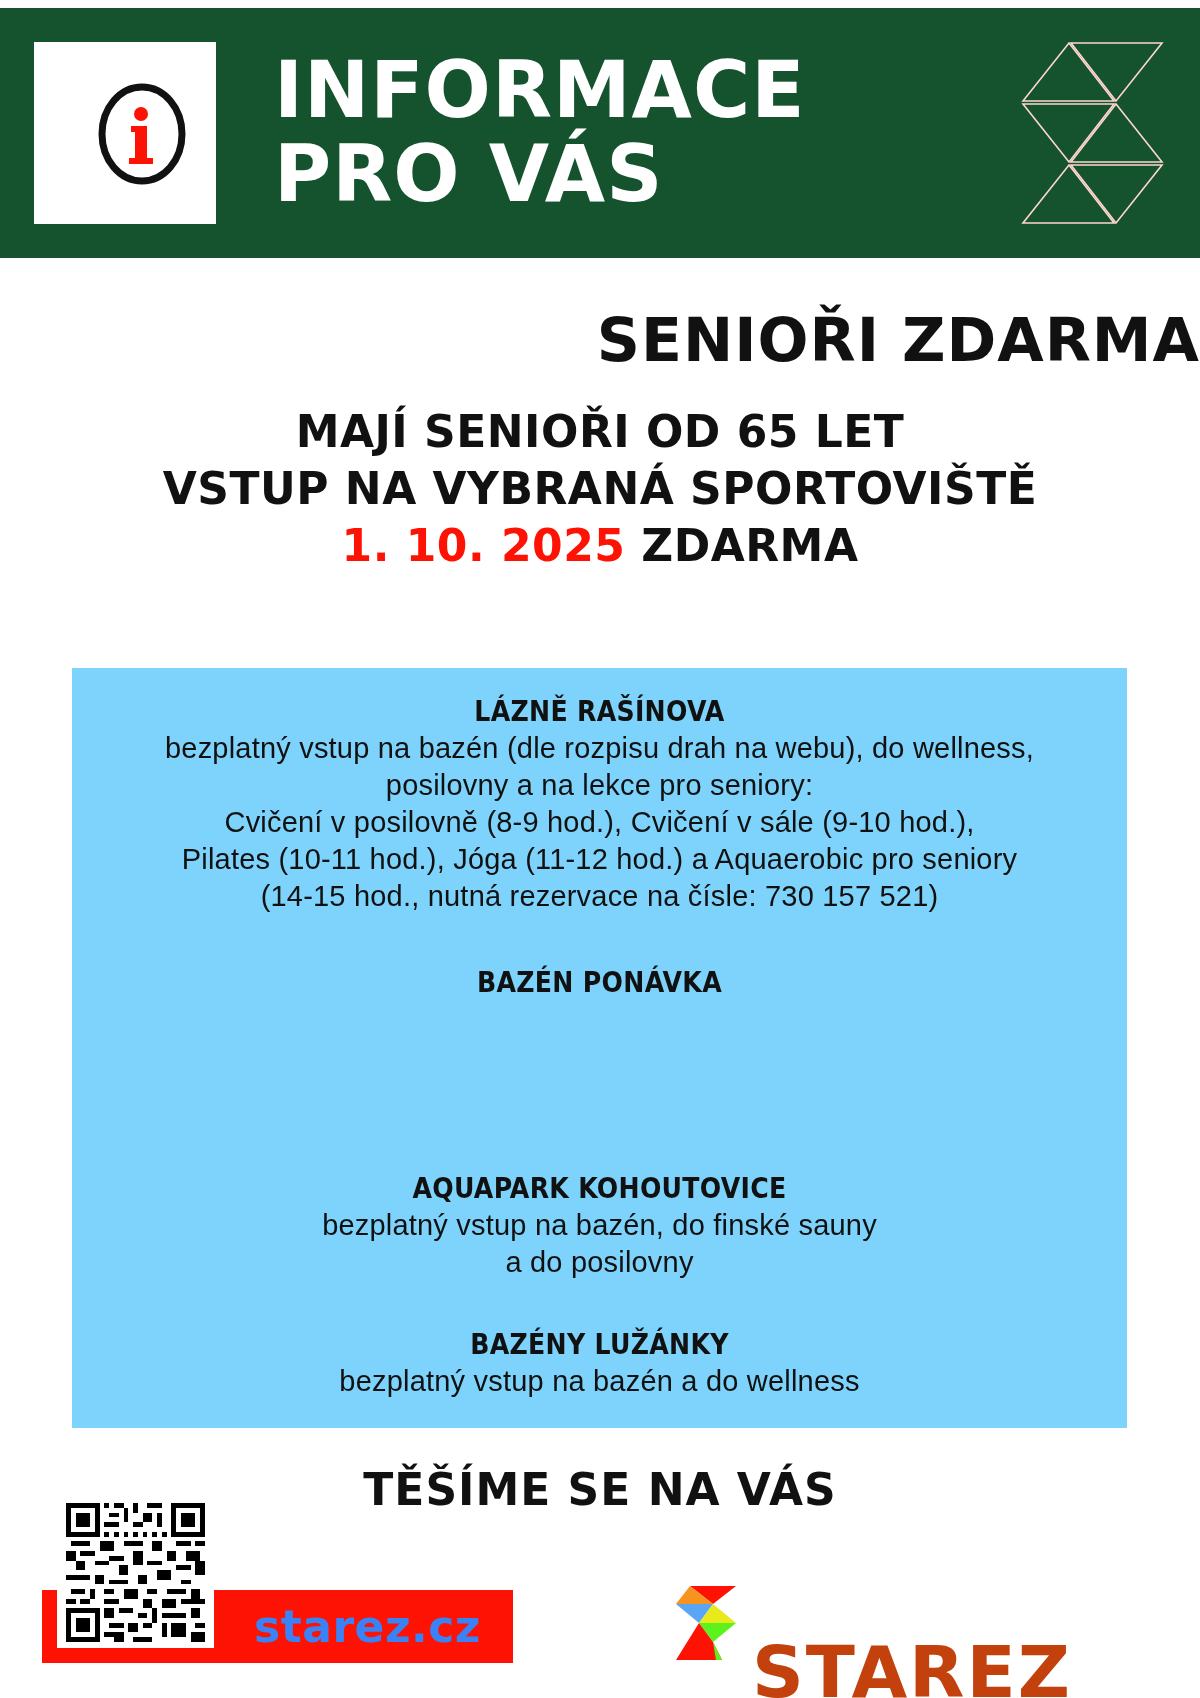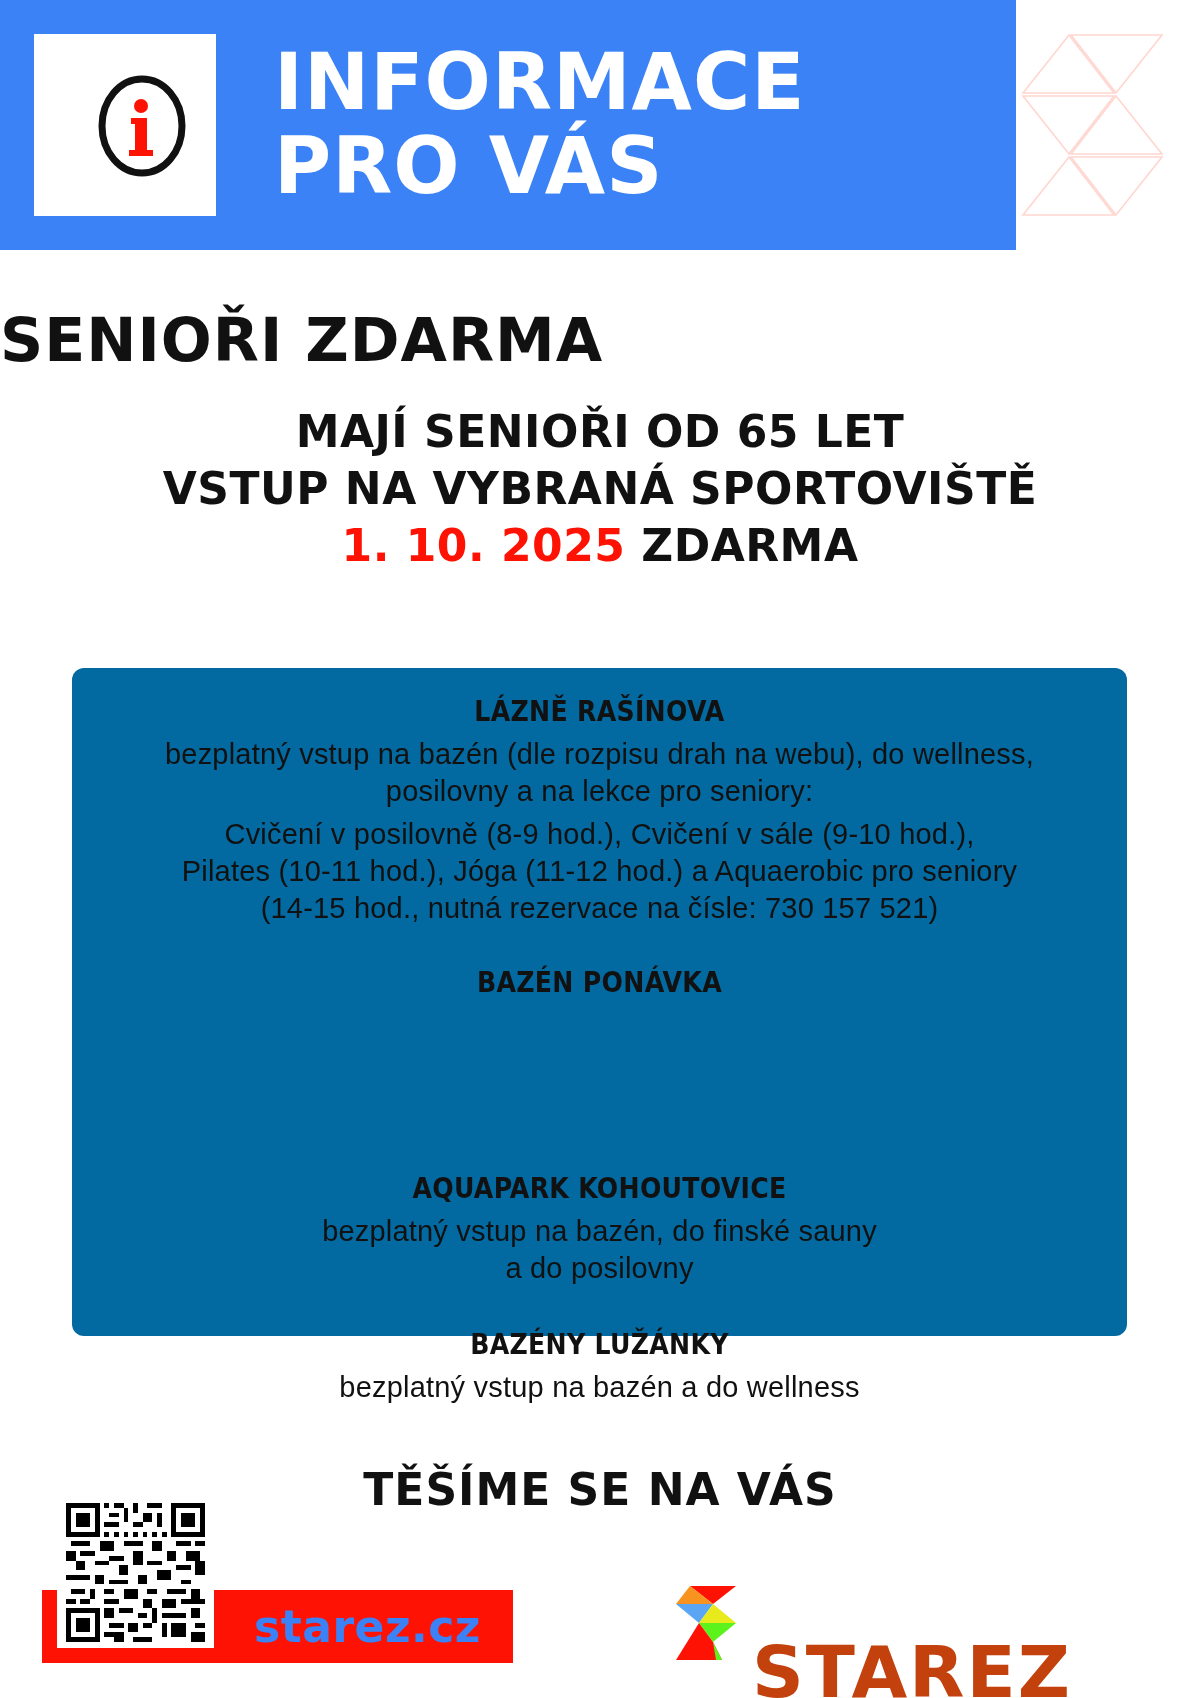--- a/index.html
+++ b/index.html
@@ -1,69 +1,68 @@
 <!DOCTYPE html>
 <html><head>
   <meta charset="utf-8">
   <style>
     * { box-sizing: border-box; margin: 0; padding: 0; }
     html, body { width: 1200px; height: 1698px; background: #ffffff; overflow: hidden; }
     body { position: relative; font-family: "DejaVu Sans", sans-serif; color: #111; }
 
     .header {
-      position: absolute; left: 0; top: 0; width: 1016px; height: 250px;
-      background: #3b82f6;
+      position: absolute; left: 0; top: 8px; width: 1200px; height: 250px;
+      background: #14532d;
     }
     .info-box {
       position: absolute; left: 34px; top: 34px; width: 182px; height: 182px;
       background: #ffffff;
     }
     .info-circle {
       position: absolute; left: 63px; top: 40px; width: 90px; height: 104px;
     }
     .header-title {
       position: absolute; left: 274px; top: 40px;
       color: #ffffff; font-weight: bold; font-size: 78px; line-height: 84px;
       letter-spacing: 1px;
       font-family: "DejaVu Sans", sans-serif;
     }
     .header-title span { display: block; }
     .tri-logo { position: absolute; left: 1020px; top: 32px; width: 150px; height: 190px; }
 
     .main-title {
-      position: absolute; left: 0; top: 305px; width: 1200px; text-align: left;
+      position: absolute; left: 0; top: 305px; width: 1200px; text-align: right;
       font-weight: bold; font-size: 60px; line-height: 70px; letter-spacing: 1px;
       font-family: "DejaVu Sans", sans-serif;
     }
     .subtitle {
       position: absolute; left: 0; top: 403px; width: 1200px; text-align: center;
       font-weight: bold; font-size: 44px; line-height: 57px; letter-spacing: 0.5px;
       font-family: "DejaVu Sans", sans-serif;
     }
     .subtitle .line { display: block; white-space: nowrap; }
     .red { color: #fe1203; }
 
     .venues-box {
-      position: absolute; left: 72px; top: 668px; width: 1055px; height: 668px;
-      background: #0369a1;
-      border-radius: 12px;
+      position: absolute; left: 72px; top: 668px; width: 1055px; height: 760px;
+      background: #7dd3fc;
     }
     .venue { position: absolute; left: 0; width: 1055px; text-align: center; }
     .venue-name {
       display: block; font-weight: bold; font-size: 28px; line-height: 36px;
       font-family: "DejaVu Sans Condensed", "DejaVu Sans", sans-serif;
       letter-spacing: 0.3px;
     }
     .venue-desc {
       display: block; font-size: 29px; line-height: 37px;
       font-family: "Liberation Sans", sans-serif;
       letter-spacing: 0.2px;
     }
     .venue-desc .ln { display: block; white-space: nowrap; }
-    .gap-top { margin-top: 6px; }
+    .gap-top { }
 
     .closing {
       position: absolute; left: 0; top: 1462px; width: 1200px; text-align: center;
       font-weight: bold; font-size: 44px; line-height: 56px; letter-spacing: 1px;
       font-family: "DejaVu Sans", sans-serif;
     }
 
     .url-bar {
       position: absolute; left: 42px; top: 1590px; width: 471px; height: 73px;
       background: #fe1203;

